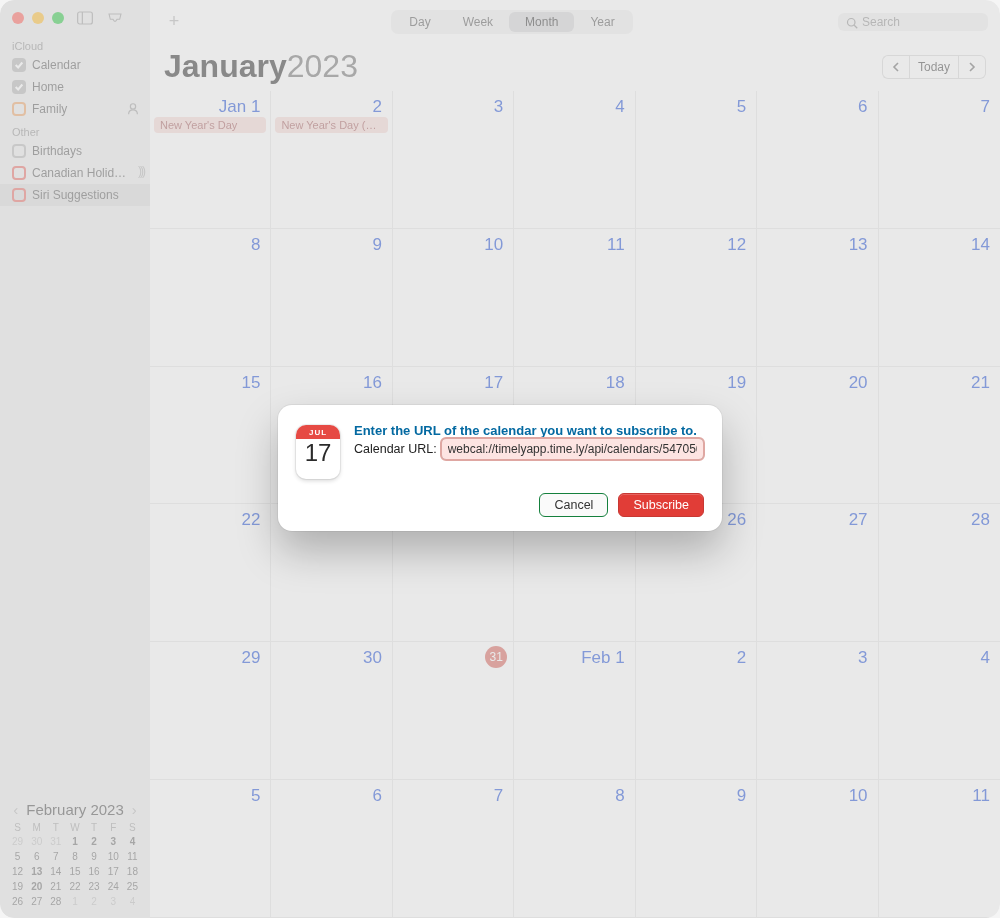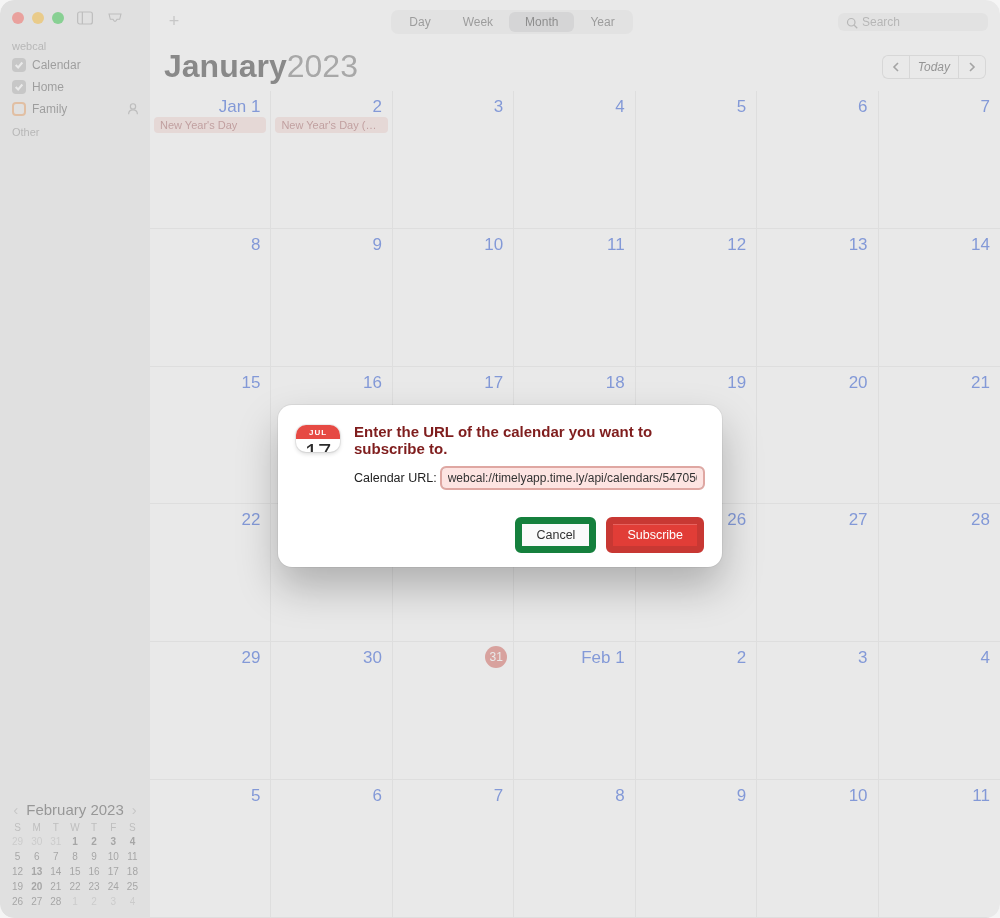--- a/index.html
+++ b/index.html
@@ -145,21 +145,21 @@
   .header-row{
     display:flex;align-items:center;
     padding:4px 14px 6px 14px;
   }
   .month-title{
     display:flex;align-items:baseline;font-size:32px;
   }
   .month-title .m{font-weight:700;color:#2b2b2b;}
   .month-title .y{font-weight:400;color:#6f6f6f;}
   .nav{
-    margin-left:auto;display:flex;gap:0;border-radius:6px;font-style:italic;
+    margin-left:auto;display:flex;gap:0;border-radius:6px;
   }
   .nav-btn, .today-btn{
     background:#fff;border:1px solid #d8d8d8;padding:4px 8px;font-size:12px;color:#444;
     display:flex;align-items:center;justify-content:center;cursor:pointer;
     height:24px;
   }
   .nav .nav-btn:first-child{border-radius:6px 0 0 6px;border-right:none;}
   .nav .today-btn{border-radius:0;}
   .nav .nav-btn:last-child{border-radius:0 6px 6px 0;border-left:none;}
   .nav svg{width:10px;height:10px;}
@@ -210,49 +210,49 @@
     position:absolute;
     left:278px;top:405px;width:444px;
     background:#fff;border-radius:14px;
     box-shadow:0 20px 40px rgba(0,0,0,0.25),0 0 0 1px rgba(0,0,0,0.05);
     padding:18px 18px 14px 18px;
     pointer-events:auto;
     z-index:5;
   }
   .dialog-inner{display:flex;gap:14px;}
   .cal-icon{
-    width:44px;height:27px;position:relative;flex:0 0 44px;
+    width:44px;height:54px;position:relative;flex:0 0 44px;
     border-radius:10px;background:#fff;
     box-shadow:0 2px 4px rgba(0,0,0,0.15),0 0 0 1px rgba(0,0,0,0.06);
     overflow:hidden;margin-top:2px;
   }
   .cal-icon .head{
     height:14px;background:#e64a44;color:#fff;font-size:8px;font-weight:700;
     display:flex;align-items:center;justify-content:center;letter-spacing:1px;
   }
   .cal-icon .num{
     text-align:center;font-size:24px;font-weight:500;color:#2b2b2b;line-height:28px;
   }
   .dialog-body{flex:1;}
-  .dialog-body .instr{font-size:15px;font-weight:600;color:#7f1d1d;margin-bottom:10px;}
+  .dialog-body .instr{font-size:13px;font-weight:600;color:#0369a1;}
   .url-row{display:flex;align-items:center;gap:4px;}
   .url-row label{font-size:12.5px;color:#222;}
   .url-row input{
     flex:1;font-size:12px;padding:3px 6px;
     border:1px solid #c7c7c7;border-radius:5px;
     background:#fde4e2;
     outline:2px solid #dfa7a2;outline-offset:-1px;
     color:#333;
   }
   .dialog-buttons{
     display:flex;justify-content:flex-end;gap:10px;margin-top:14px;
   }
   .btn{
     font-size:12.5px;padding:4px 14px;border-radius:6px;cursor:pointer;
-    border:7px solid #15803d;background:#fafafa;color:#333;margin-top:14px;
+    border:1px solid #15803d;background:#fafafa;color:#333;
   }
   .btn.primary{
     background:#e13d37;border-color:#c83833;color:#fff;font-weight:500;
     box-shadow:inset 0 1px 0 rgba(255,255,255,0.2);
   }
 </style>
 </head>
 <body>
 
 <div class="app">
@@ -270,21 +270,21 @@
             <line x1="8" y1="1" x2="8" y2="19" stroke="currentColor" stroke-width="1.8"></line>
           </svg>
       </div>
       <div class="tb-icon">
         <svg viewBox="0 0 24 20">
             <path d="M3 4h18l-2 8h-4l-2 3h-2l-2-3H5z" fill="none" stroke="currentColor" stroke-width="1.6"></path>
           </svg>
       </div>
     </div>
 
-    <div class="section-title">webcal</div>
+    <div class="section-title">iCloud</div>
     <ul class="cal-list">
       <li class="cal-item">
         <span class="chk">
             <svg viewBox="0 0 12 12">
               <polyline points="2,6 5,9 10,3"></polyline>
             </svg>
           </span>
         <span class="label">Calendar</span>
       </li>
       <li class="cal-item">
@@ -301,20 +301,35 @@
         <span class="share-badge">
           <svg viewBox="0 0 16 16" width="14" height="14">
               <circle cx="8" cy="5" r="3" fill="none" stroke="#9e9e9e" stroke-width="1.4"></circle>
               <path d="M3 14c0-3 2-5 5-5s5 2 5 5" fill="none" stroke="#9e9e9e" stroke-width="1.4"></path>
             </svg>
         </span>
       </li>
     </ul>
 
     <div class="section-title">Other</div>
+    <ul class="cal-list">
+      <li class="cal-item">
+        <span class="colbox hollow" style="color:#b7b7b7"></span>
+        <span class="label">Birthdays</span>
+      </li>
+      <li class="cal-item">
+        <span class="colbox hollow" style="color:#e86b64"></span>
+        <span class="label">Canadian Holid…</span>
+        <span class="broadcast">)))</span>
+      </li>
+      <li class="cal-item selected">
+        <span class="colbox hollow" style="color:#e86b64"></span>
+        <span class="label">Siri Suggestions</span>
+      </li>
+    </ul>
 
     <div class="sidebar-spacer"></div>
 
     <div class="mini-cal">
       <div class="mini-header">
         <span class="chev">‹</span>
         <span>February 2023</span>
         <span class="chev">›</span>
       </div>
       <div class="mini-grid" id="mini-grid">

